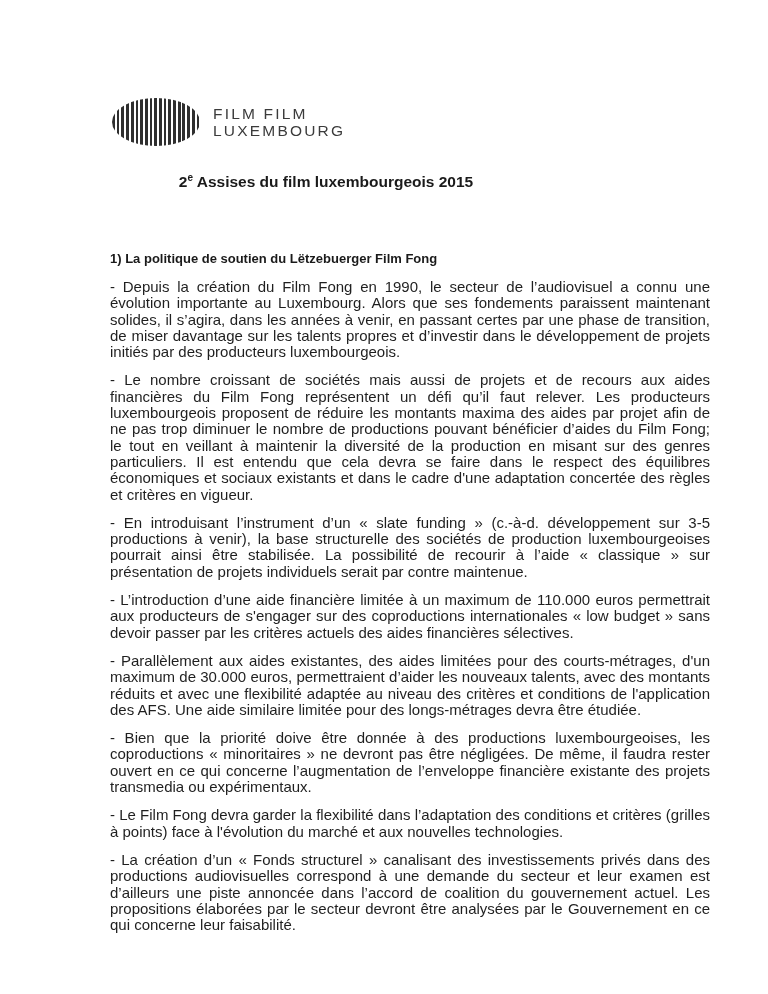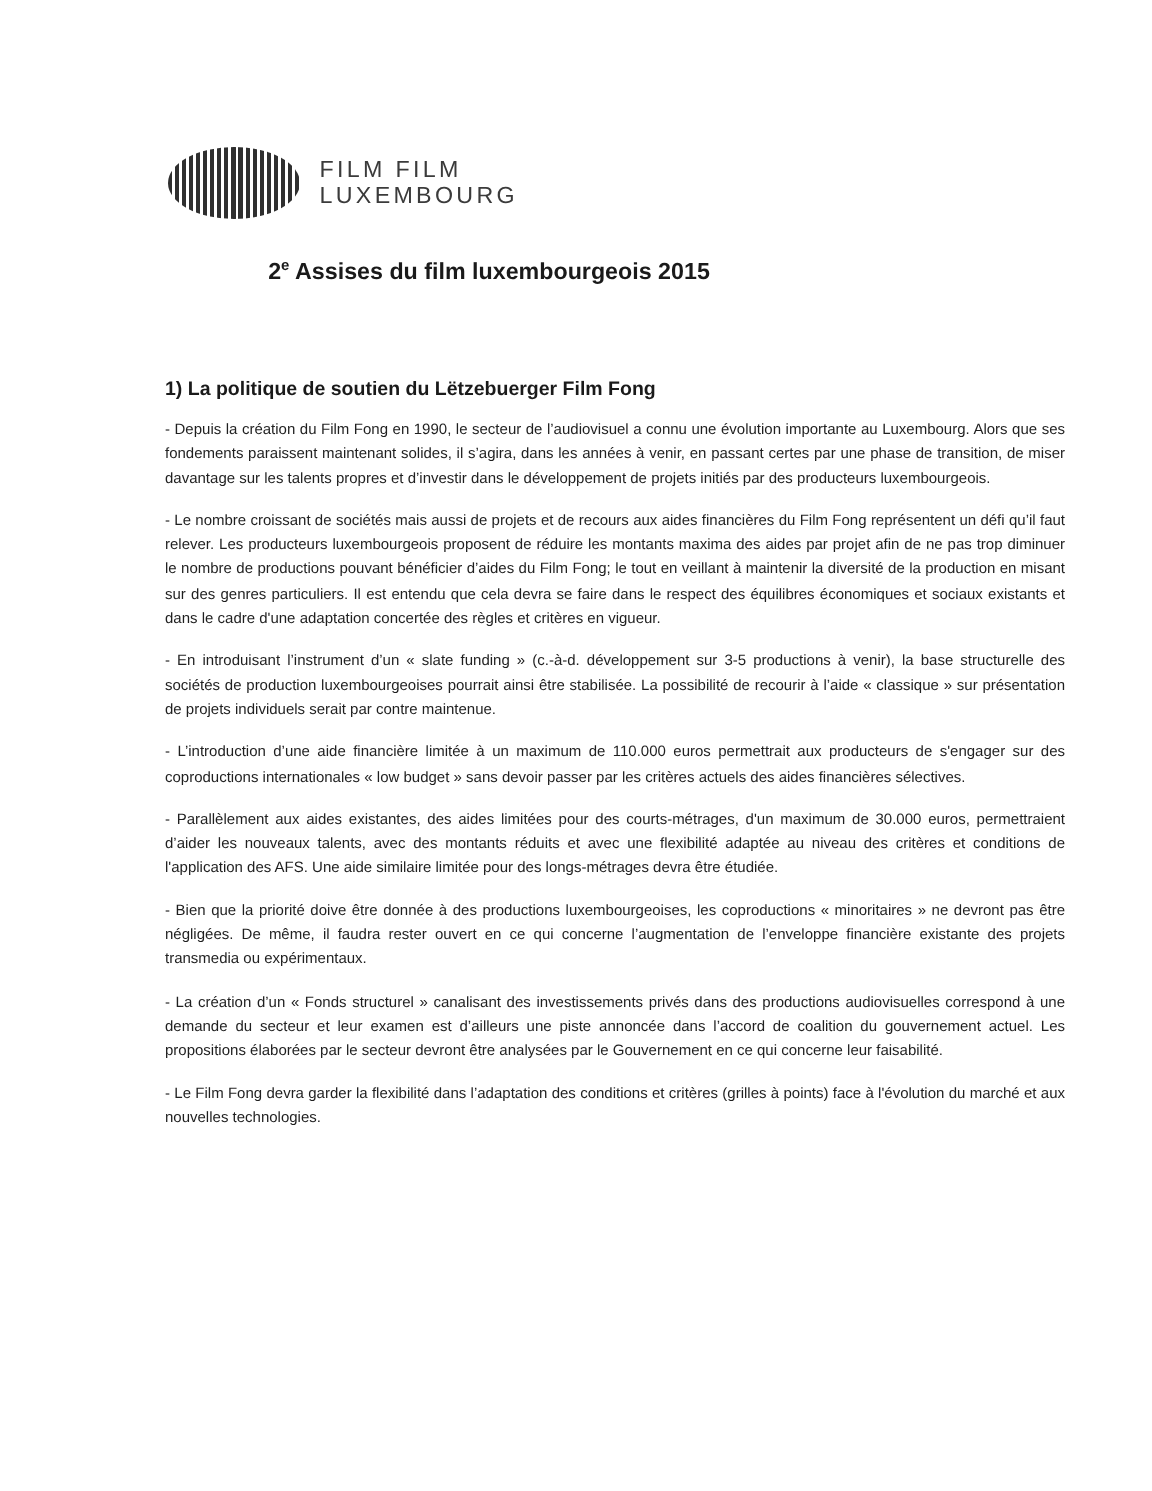--- a/index.html
+++ b/index.html
@@ -64,21 +64,21 @@
   }
   .section-heading {
     margin: 0;
     font-size: 13px;
     font-weight: bold;
     line-height: 16px;
     color: #1a1a1a;
   }
   .body-para {
     margin: 12px 0 0 0;
-    font-size: 10px;
+    font-size: 15px;
     line-height: 16.3px;
     text-align: justify;
     color: #1f1f1f;
   }
 </style>
 </head>
 <body>
 
 <div class="page">
 
@@ -95,17 +95,17 @@
   </div>
 
   <div class="content">
     <h2 class="section-heading">1) La politique de soutien du Lëtzebuerger Film Fong</h2>
     <p class="body-para">- Depuis la création du Film Fong en 1990, le secteur de l’audiovisuel a connu une évolution importante au Luxembourg. Alors que ses fondements paraissent maintenant solides, il s’agira, dans les années à venir, en passant certes par une phase de transition, de miser davantage sur les talents propres et d’investir dans le développement de projets initiés par des producteurs luxembourgeois.</p>
     <p class="body-para">- Le nombre croissant de sociétés mais aussi de projets et de recours aux aides financières du Film Fong représentent un défi qu’il faut relever. Les producteurs luxembourgeois proposent de réduire les montants maxima des aides par projet afin de ne pas trop diminuer le nombre de productions pouvant bénéficier d’aides du Film Fong; le tout en veillant à maintenir la diversité de la production en misant sur des genres particuliers. Il est entendu que cela devra se faire dans le respect des équilibres économiques et sociaux existants et  dans le cadre d'une adaptation concertée des règles et critères en vigueur.</p>
     <p class="body-para">- En introduisant l’instrument d’un « slate funding » (c.-à-d. développement sur 3-5 productions à venir), la base structurelle des sociétés de production luxembourgeoises pourrait ainsi être stabilisée. La possibilité de recourir à l’aide « classique » sur présentation de projets individuels serait par contre maintenue.</p>
     <p class="body-para">- L’introduction d’une aide financière limitée à un maximum de 110.000 euros permettrait aux producteurs de s'engager sur des coproductions internationales « low budget » sans devoir passer par les  critères actuels des aides financières sélectives.</p>
     <p class="body-para">- Parallèlement aux aides existantes, des aides limitées pour des courts-métrages, d'un maximum de 30.000 euros, permettraient d’aider les nouveaux talents, avec des montants réduits et avec une flexibilité adaptée au niveau des critères et conditions de l'application des AFS. Une aide similaire limitée pour des longs-métrages devra être étudiée.</p>
     <p class="body-para">- Bien que la priorité doive être donnée à des productions luxembourgeoises, les coproductions « minoritaires » ne devront pas être négligées. De même, il faudra rester ouvert en ce qui concerne l’augmentation de l’enveloppe financière existante des projets transmedia ou expérimentaux.</p>
+    <p class="body-para">- Le Film Fong devra garder la flexibilité dans l’adaptation des conditions et critères (grilles à points) face à l'évolution du marché et aux nouvelles technologies.</p>
     <p class="body-para">- La création d’un « Fonds structurel » canalisant des investissements privés dans des productions audiovisuelles correspond à une demande du secteur et leur examen est d’ailleurs une piste annoncée dans l’accord de coalition du gouvernement actuel. Les propositions élaborées par le secteur devront être analysées par le Gouvernement en ce qui concerne leur faisabilité.</p>
-    <p class="body-para">- Le Film Fong devra garder la flexibilité dans l’adaptation des conditions et critères (grilles à points) face à l'évolution du marché et aux nouvelles technologies.</p>
   </div>
 
 </div>
 
 </body></html>

